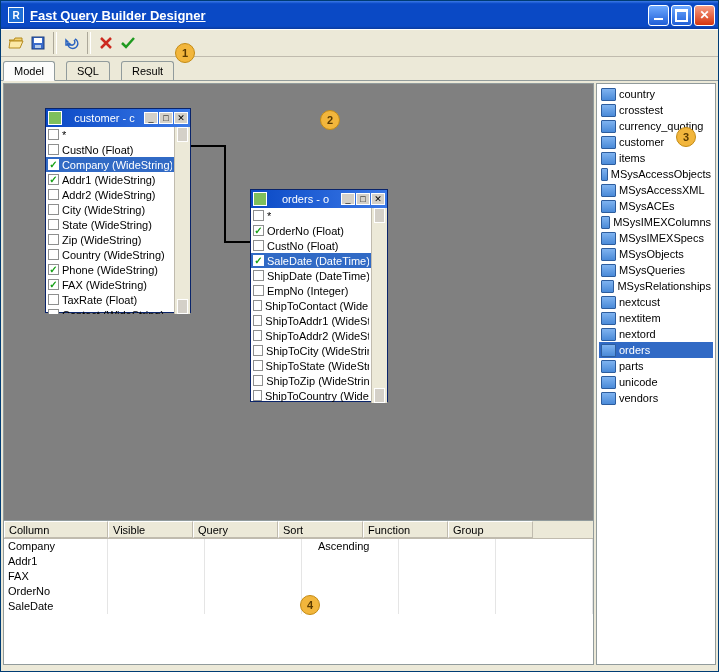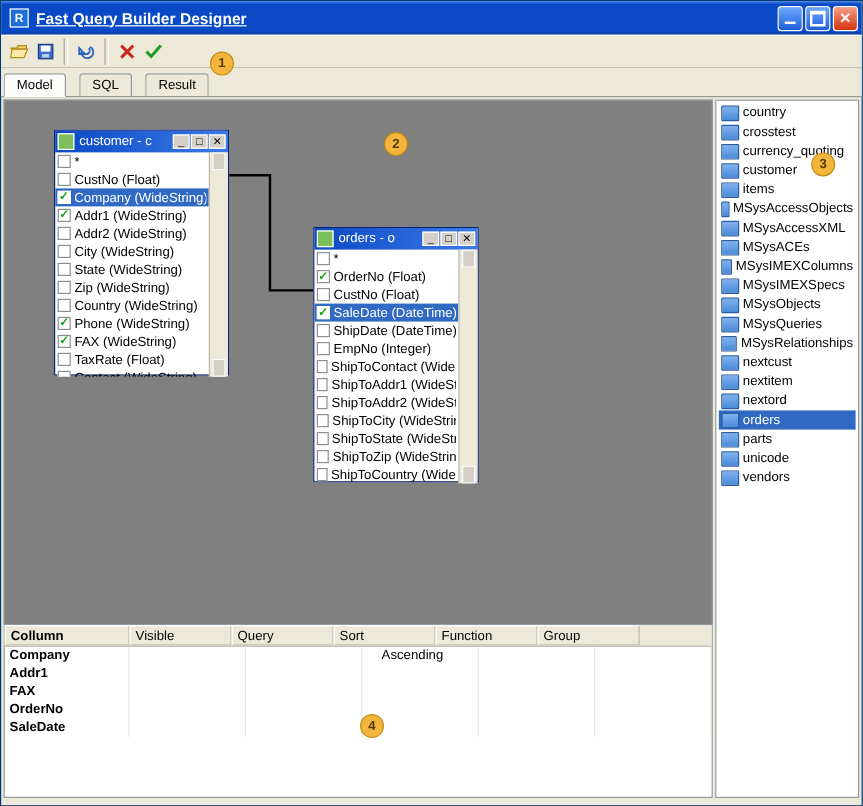--- a/index.html
+++ b/index.html
@@ -23,21 +23,21 @@
   .tab{ padding:3px 10px 3px 10px; border:1px solid #919b9c; border-bottom:none; background:#ece9d8; border-top-left-radius:3px; border-top-right-radius:3px; margin-right:-1px; position:relative;}
   .tab.active{ background:#fcfcfb; z-index:2; border-bottom:1px solid #fcfcfb; margin-bottom:-1px;}
   .tabrow-border{border-top:1px solid #919b9c;}
 
   .content{ display:flex; height:586px; }
   .left-pane{ flex:1; display:flex; flex-direction:column; position:relative;}
   .canvas-area{ flex:1; background:#808080; position:relative; border:1px solid #919b9c; border-bottom:none; margin:2px 2px 0 2px;}
   .right-pane{ width:175px; background:#fff; border:1px solid #919b9c; margin:2px 2px 2px 0; overflow-y:auto; padding:2px;}
 
   
-  .tblwin{ position:absolute; background:#fff; border:1px solid #0a246a;}
+  .tblwin{ position:absolute; background:#fff; border:1px solid #0a246a;text-align:center;}
   .tblwin-title{ background:linear-gradient(to right,#0a49c5,#3b79e7); color:#fff; height:18px; display:flex; align-items:center; padding:0 2px; font-size:11px;}
   .tblwin-title .ticon{width:14px;height:14px;background:#7ebf5d;border:1px solid #fff;margin-right:4px;display:inline-block;}
   .tblwin-title .ttext{flex:1;}
   .tblwin-title .tctl{width:14px;height:12px;margin-left:1px;background:#d4d0c8;border:1px solid #fff;display:flex;align-items:center;justify-content:center;font-size:9px;color:#000;}
   .tblwin-body{ max-height:100%; overflow:hidden; position:relative;}
   .tblwin-scroll{ position:absolute; right:0; top:0; bottom:0; width:16px; background:#ece9d8; border-left:1px solid #c0bbae;}
   .tblwin-scroll::before,.tblwin-scroll::after{content:"";position:absolute;left:2px;right:2px;height:13px;background:#d4d0c8;border:1px solid #fff;}
   .tblwin-scroll::before{top:0;}
   .tblwin-scroll::after{bottom:0;}
   .field{ display:flex; align-items:center; height:15px; padding:0 2px;}
@@ -55,21 +55,21 @@
   .tree-item .ti-icon{width:15px;height:13px;margin-right:3px;position:relative;}
   .tree-item .ti-icon::before{content:"";position:absolute;inset:0;background:linear-gradient(to bottom,#7fb3f0,#4a8ad8);border:1px solid #2d5d9e;border-radius:1px;}
   .tree-item.sel{ background:#316ac5; color:#fff;}
 
   
   .grid{ height:145px; background:#fff; border:1px solid #919b9c; margin:0 2px 2px 2px; position:relative;}
   .grid-head{ display:flex; height:18px; background:#ece9d8; border-bottom:1px solid #c0bbae;}
   .grid-head .gh{ border-right:1px solid #c0bbae; border-bottom:1px solid #c0bbae; border-top:1px solid #fff; border-left:1px solid #fff; padding:2px 4px; background:#ece9d8;}
   .grid-row{ display:flex; height:15px;gap:12px;}
   .grid-row .gc{ border-right:1px solid #e5e5e5; padding:1px 4px;}
-  .col0{width:104px;font-weight:bold;} .col1{width:85px;} .col2{width:85px;} .col3{width:85px;} .col4{width:85px;} .col5{width:85px;}
+  .col0{width:104px;} .col1{width:85px;} .col2{width:85px;} .col3{width:85px;} .col4{width:85px;} .col5{width:85px;}
 
   
   .badge{ position:absolute; width:20px; height:20px; border-radius:50%; background:#f2b63c; border:1px solid #c48b14; display:flex; align-items:center; justify-content:center; font-weight:bold; color:#5a3a00; font-size:11px; z-index:50;}
 
   
   svg{display:block;}
 </style>
 </head>
 <body>
 
@@ -191,21 +191,21 @@
                   <span class="ftxt">TaxRate (Float)</span>
                 </div>
                 <div class="field">
                   <span class="chk"></span>
                   <span class="ftxt">Contact (WideString)</span>
                 </div>
               </div>
               <div class="tblwin-scroll"></div>
             </div>
           </div>
-          <div class="tblwin" style="left: 257px; top: 105px; width: 138px; height: 213px;">
+          <div class="tblwin" style="left: 246px; top: 105px; width: 138px; height: 213px;">
             <div class="tblwin-title">
               <span class="ticon"></span>
               <span class="ttext">orders - o</span>
               <span class="tctl">_</span>
               <span class="tctl">□</span>
               <span class="tctl">✕</span>
             </div>
             <div class="tblwin-body" style="height: 195px;">
               <div style="margin-right: 16px;">
                 <div class="field">

